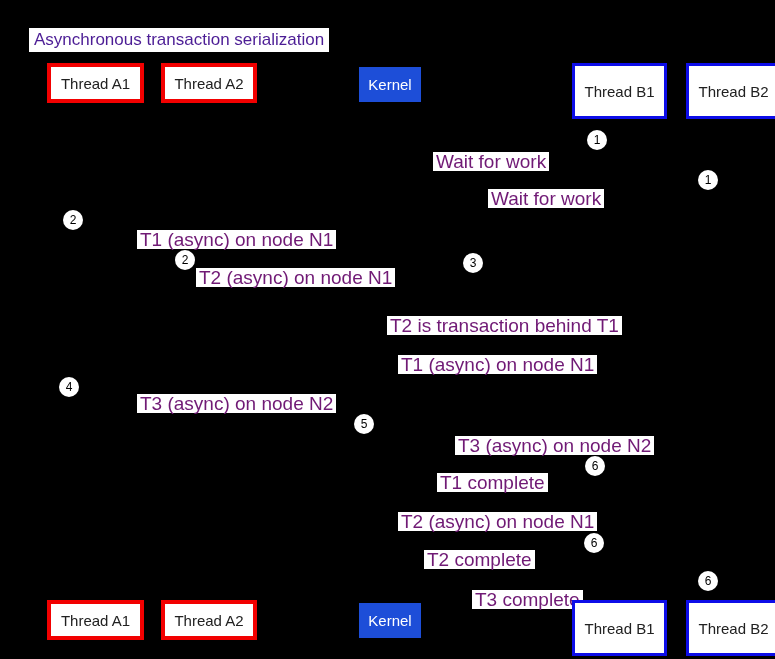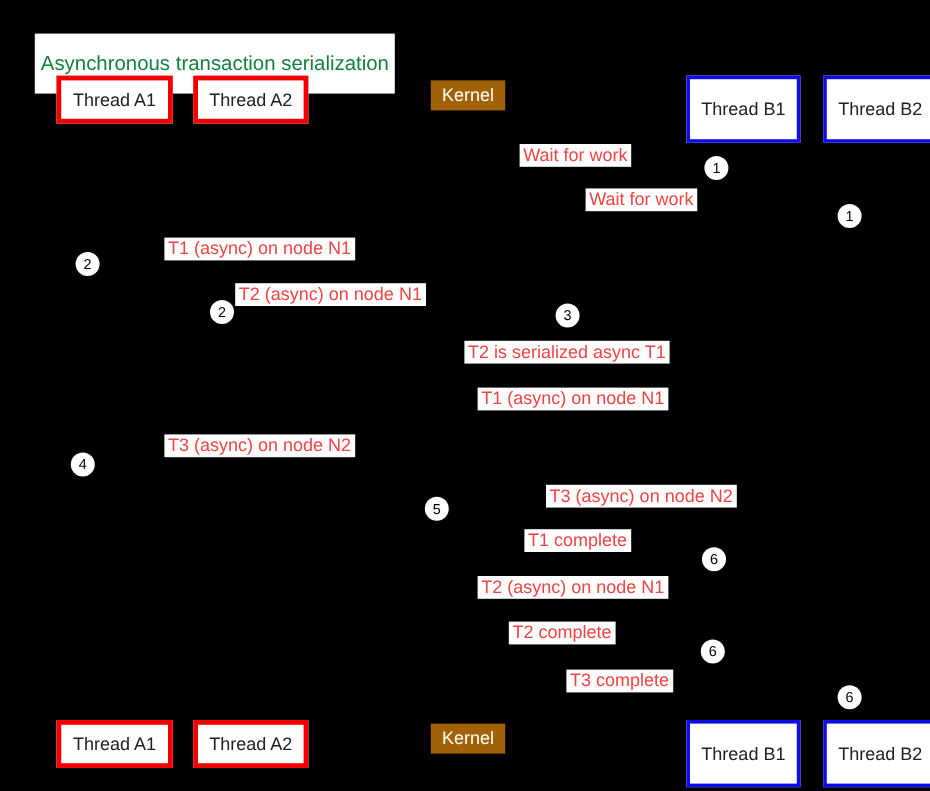--- a/index.html
+++ b/index.html
@@ -11,54 +11,55 @@
   .stage {
     position: relative;
     width: 775px;
     height: 659px;
     background: #000000;
     overflow: hidden;
   }
   .title {
     position: absolute;
     background: #ffffff;
-    color: #15803d;
+    color: #4c1d95;
     font-size: 17px;
     line-height: 22px;
-    padding: 14px 5px;
+    padding: 1px 5px;
     white-space: nowrap;
   }
   .pbox {
     position: absolute;
     box-sizing: border-box;
     background: #ffffff;
     color: #212121;
     display: flex;
     align-items: center;
     justify-content: center;
     font-size: 15px;
     white-space: nowrap;
     margin-left: 24px;
   }
   .pbox.red  { border: 4px solid #f20000; height: 40px; }
   .pbox.blue { border: 3px solid #0d0de8; height: 56px; }
   .pbox.bluefill {
-    background: #a16207;
+    background: #1d4ed8;
     color: #ffffff;
     border: none;
-    height: 25px;
+    height: 35px;
   }
   .msg {
     position: absolute;
     background: #ffffff;
-    color: #ef4444;
-    font-size: 15px;
+    color: #701a75;
+    font-size: 19px;
     line-height: 19px;
     padding: 0 3px;
     white-space: nowrap;
+    margin-top: 32px;
   }
   .badge {
     position: absolute;
     width: 20px;
     height: 20px;
     border-radius: 50%;
     background: #ffffff;
     color: #000000;
     font-size: 12px;
     display: flex;
@@ -76,21 +77,21 @@
   <div class="pbox red" style="left:23px; top:63px; width:97px;">Thread A1</div>
   <div class="pbox red" style="left:137px; top:63px; width:96px;">Thread A2</div>
   <div class="pbox bluefill" style="left:335px; top:67px; width:62px;">Kernel</div>
   <div class="pbox blue" style="left:548px; top:63px; width:95px;">Thread B1</div>
   <div class="pbox blue" style="left:662px; top:63px; width:95px;">Thread B2</div>
 
   <div class="msg" style="left:433px; top:120px;">Wait for work</div>
   <div class="msg" style="left:488px; top:157px;">Wait for work</div>
   <div class="msg" style="left:137px; top:198px;">T1 (async) on node N1</div>
   <div class="msg" style="left:196px; top:236px;">T2 (async) on node N1</div>
-  <div class="msg" style="left:387px; top:284px;">T2 is serialized async T1</div>
+  <div class="msg" style="left:387px; top:284px;">T2 is transaction behind T1</div>
   <div class="msg" style="left:398px; top:323px;">T1 (async) on node N1</div>
   <div class="msg" style="left:137px; top:362px;">T3 (async) on node N2</div>
   <div class="msg" style="left:455px; top:404px;">T3 (async) on node N2</div>
   <div class="msg" style="left:437px; top:441px;">T1 complete</div>
   <div class="msg" style="left:398px; top:480px;">T2 (async) on node N1</div>
   <div class="msg" style="left:424px; top:518px;">T2 complete</div>
   <div class="msg" style="left:472px; top:558px;">T3 complete</div>
 
   <div class="badge" style="left:587px; top:130px;">1</div>
   <div class="badge" style="left:698px; top:170px;">1</div>

